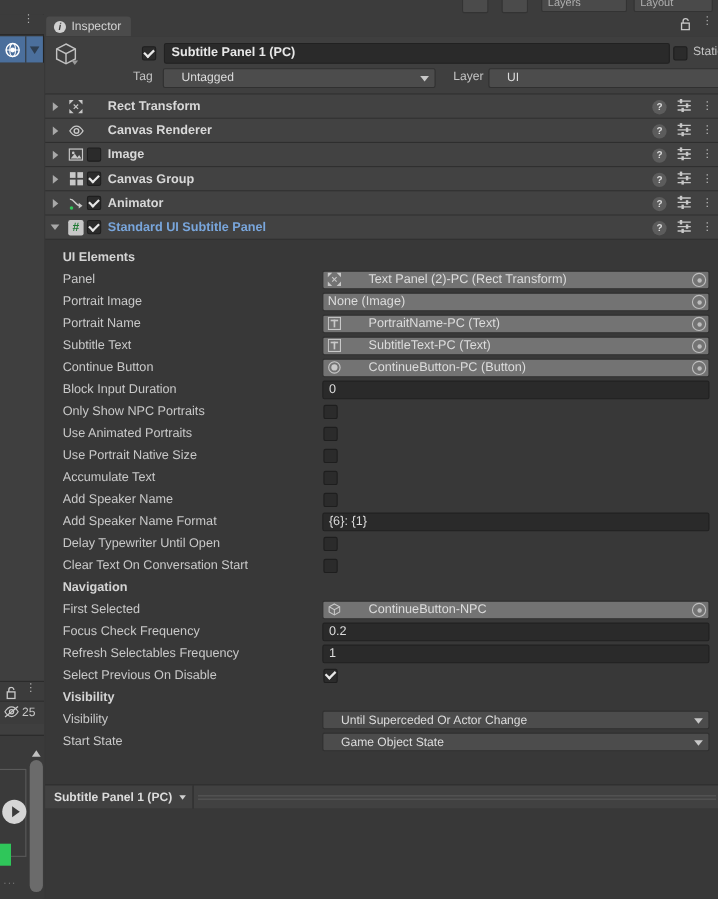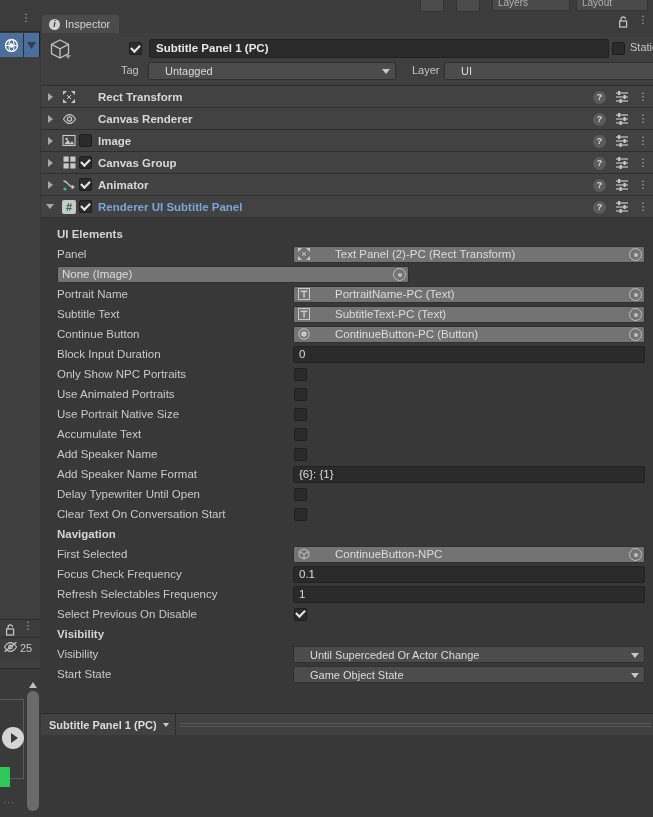--- a/index.html
+++ b/index.html
@@ -569,21 +569,21 @@
       </svg></span>
       <span class="kebab">⋮</span>
     </span>
   </div>
       <div class="comp">
     <span class="foldout open"></span>
         <span class="cicon">
           <span class="script-chip">#</span>
         </span>
         <span class="chk cchk on"></span>
-    <span class="cname script">Renderer UI Subtitle Panel</span>
+    <span class="cname script">Standard UI Subtitle Panel</span>
     <span class="right-icons">
       <span class="help-icon">?</span>
       <span><svg width="14" height="13" viewBox="0 0 14 13" aria-hidden="true">
         <g stroke="#c8c8c8" stroke-width="1.2">
           <line x1="1" y1="3" x2="13" y2="3"></line>
                 <line x1="1" y1="7" x2="13" y2="7"></line>
                 <line x1="1" y1="11" x2="13" y2="11"></line>
         </g>
         <g fill="#c8c8c8">
                 <rect x="3" y="1" width="2.2" height="4"></rect>
@@ -613,20 +613,21 @@
                 <line x1="5" y1="5" x2="9" y2="9"></line>
                 <line x1="9" y1="5" x2="5" y2="9"></line>
               </g>
       </svg>
           </span>
           <span class="oftext">Text Panel (2)-PC (Rect Transform)</span>
         <span class="picker"></span>
       </span>
       </div>
       <div class="prow">
+        <span class="plabel">Portrait Image</span>
         <span class="objfield nopad">
         <span class="oftext">None (Image)</span>
         <span class="picker"></span>
       </span>
       </div>
       <div class="prow">
         <span class="plabel">Portrait Name</span>
         <span class="objfield ">
         <span class="ofi">
             <svg width="12" height="12" viewBox="0 0 12 12" aria-hidden="true">
@@ -712,21 +713,21 @@
         <path d="M1.4 4.2 L7 7.2 L12.6 4.2" fill="none" stroke="#c8c8c8" stroke-width="1.1"></path>
         <line x1="7" y1="7.2" x2="7" y2="12.8" stroke="#c8c8c8" stroke-width="1.1"></line>
       </svg>
           </span>
           <span class="oftext">ContinueButton-NPC</span>
         <span class="picker"></span>
       </span>
       </div>
       <div class="prow">
         <span class="plabel">Focus Check Frequency</span>
-        <span class="numfield">0.1</span>
+        <span class="numfield">0.2</span>
       </div>
       <div class="prow">
         <span class="plabel">Refresh Selectables Frequency</span>
         <span class="numfield">1</span>
       </div>
       <div class="prow">
         <span class="plabel">Select Previous On Disable</span>
         <span class="chk on"></span>
       </div>
       <div class="section-head">Visibility</div>

